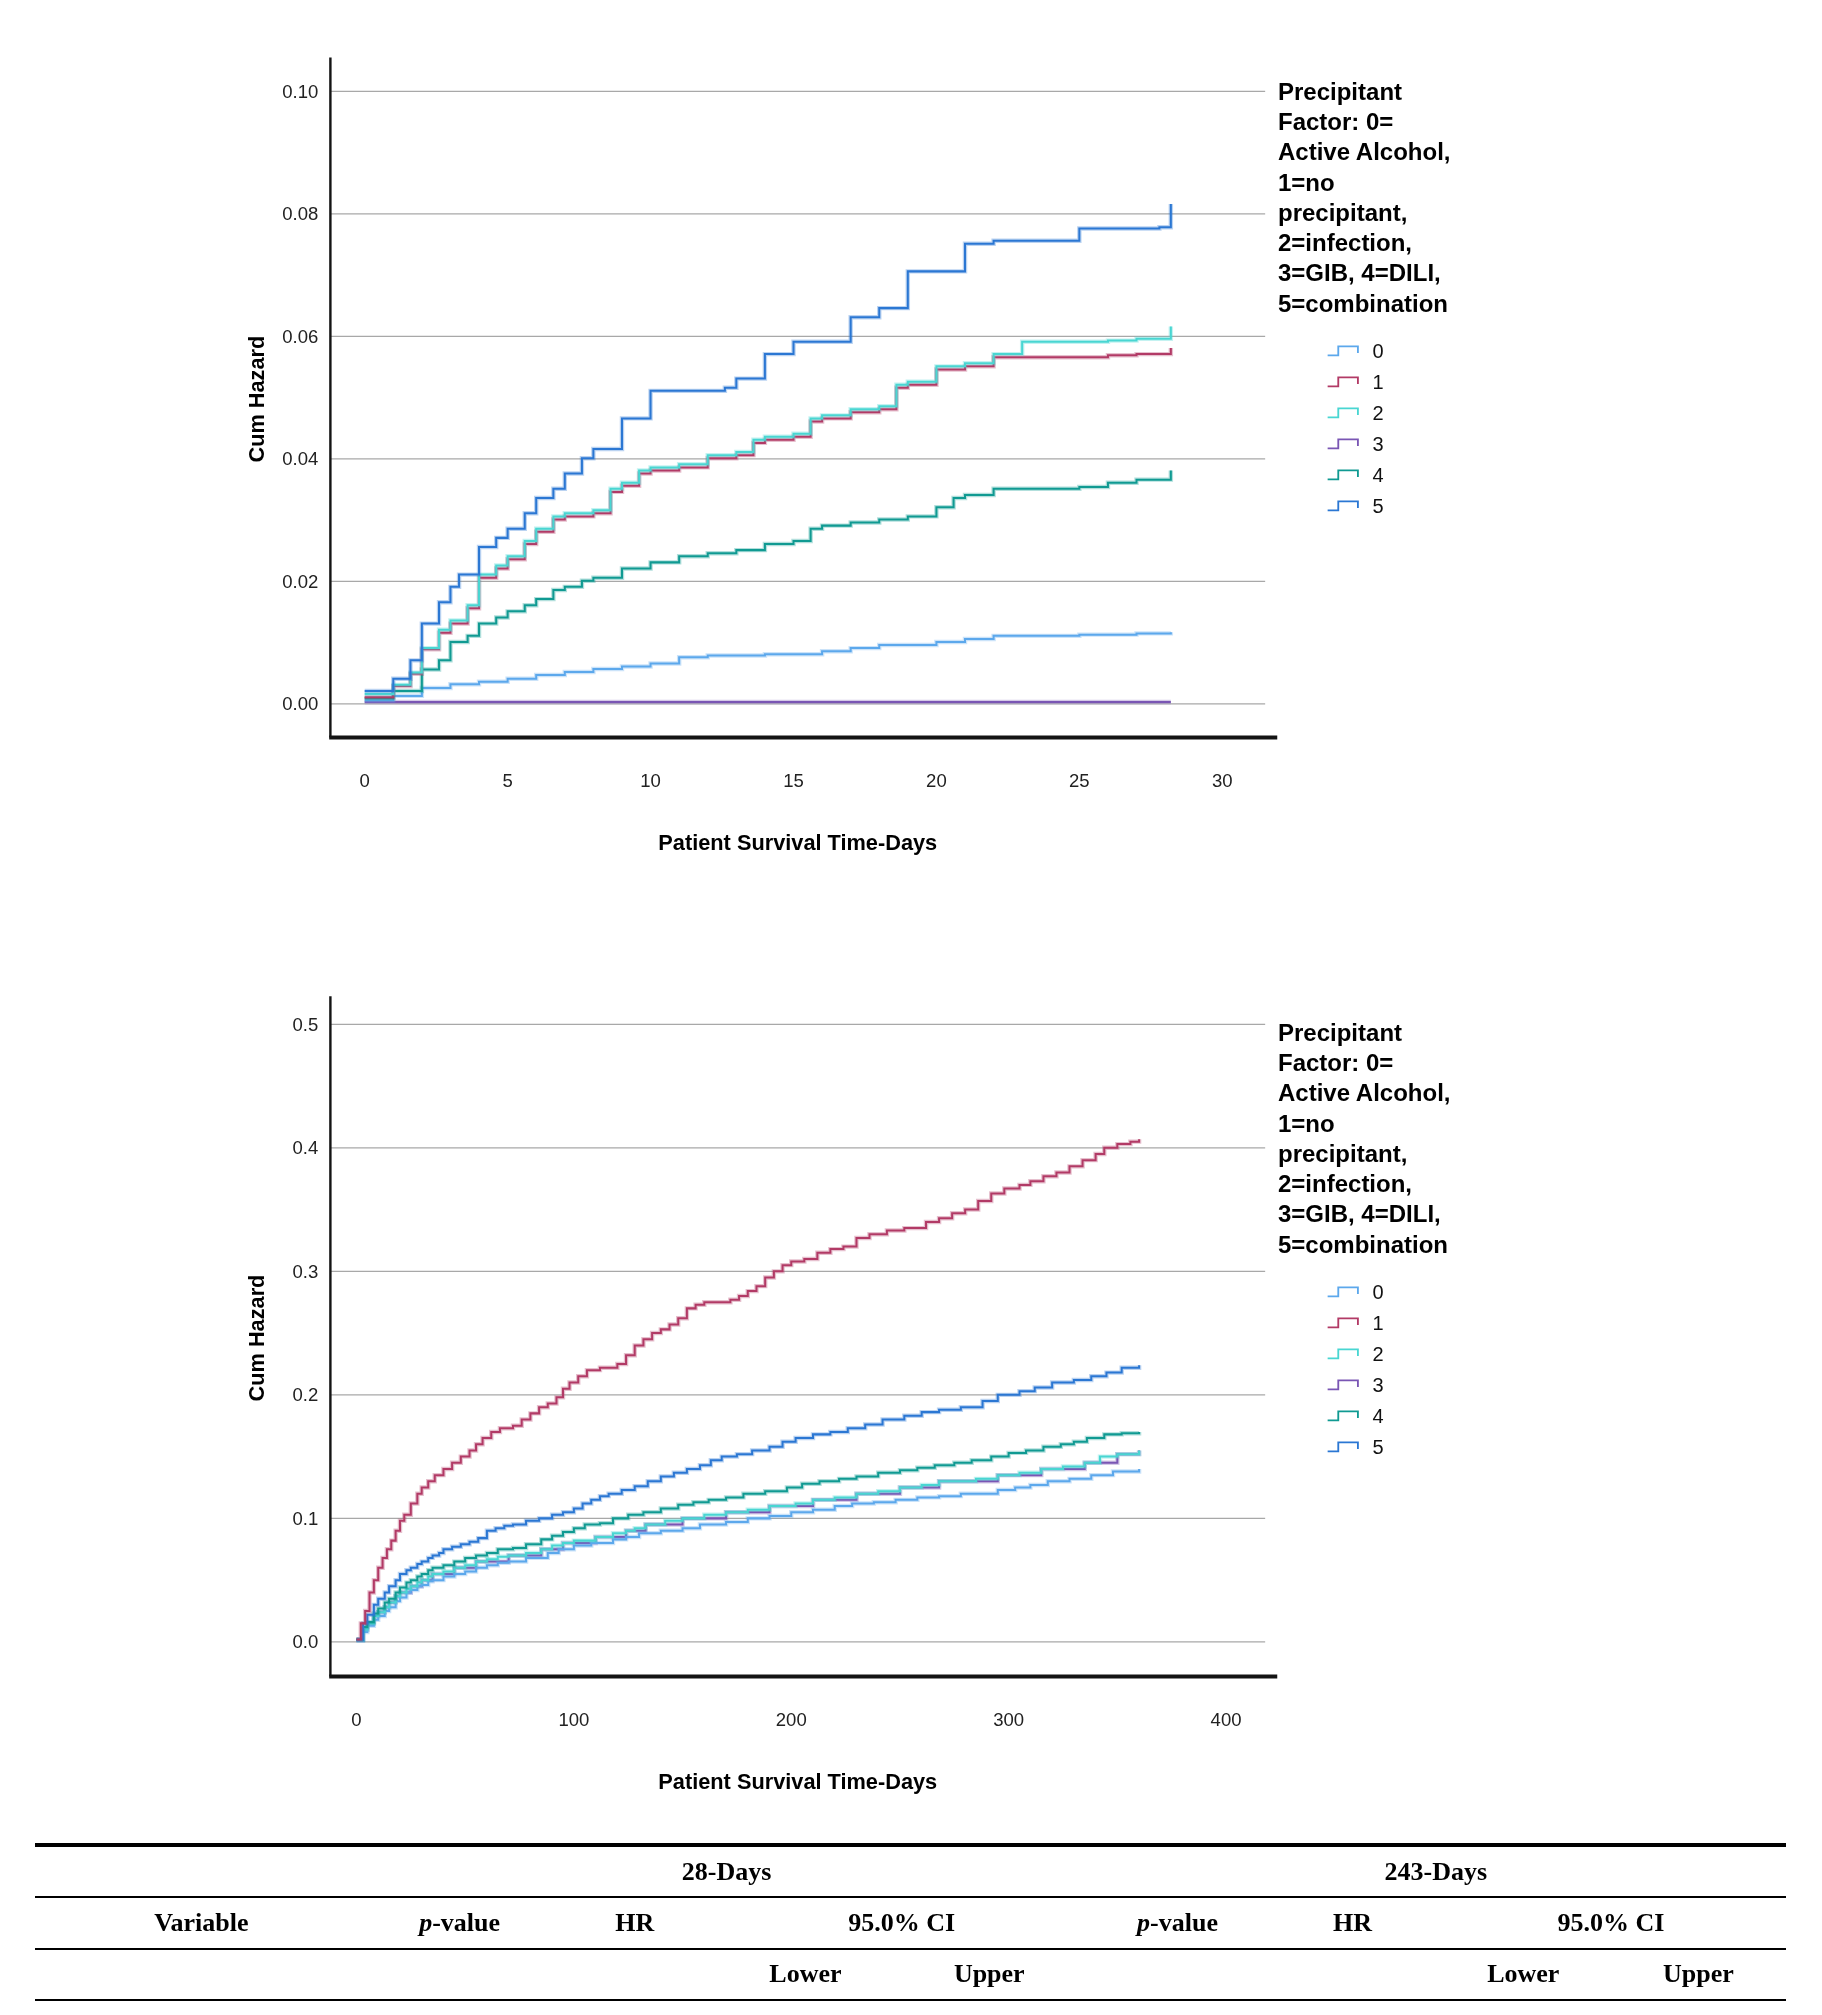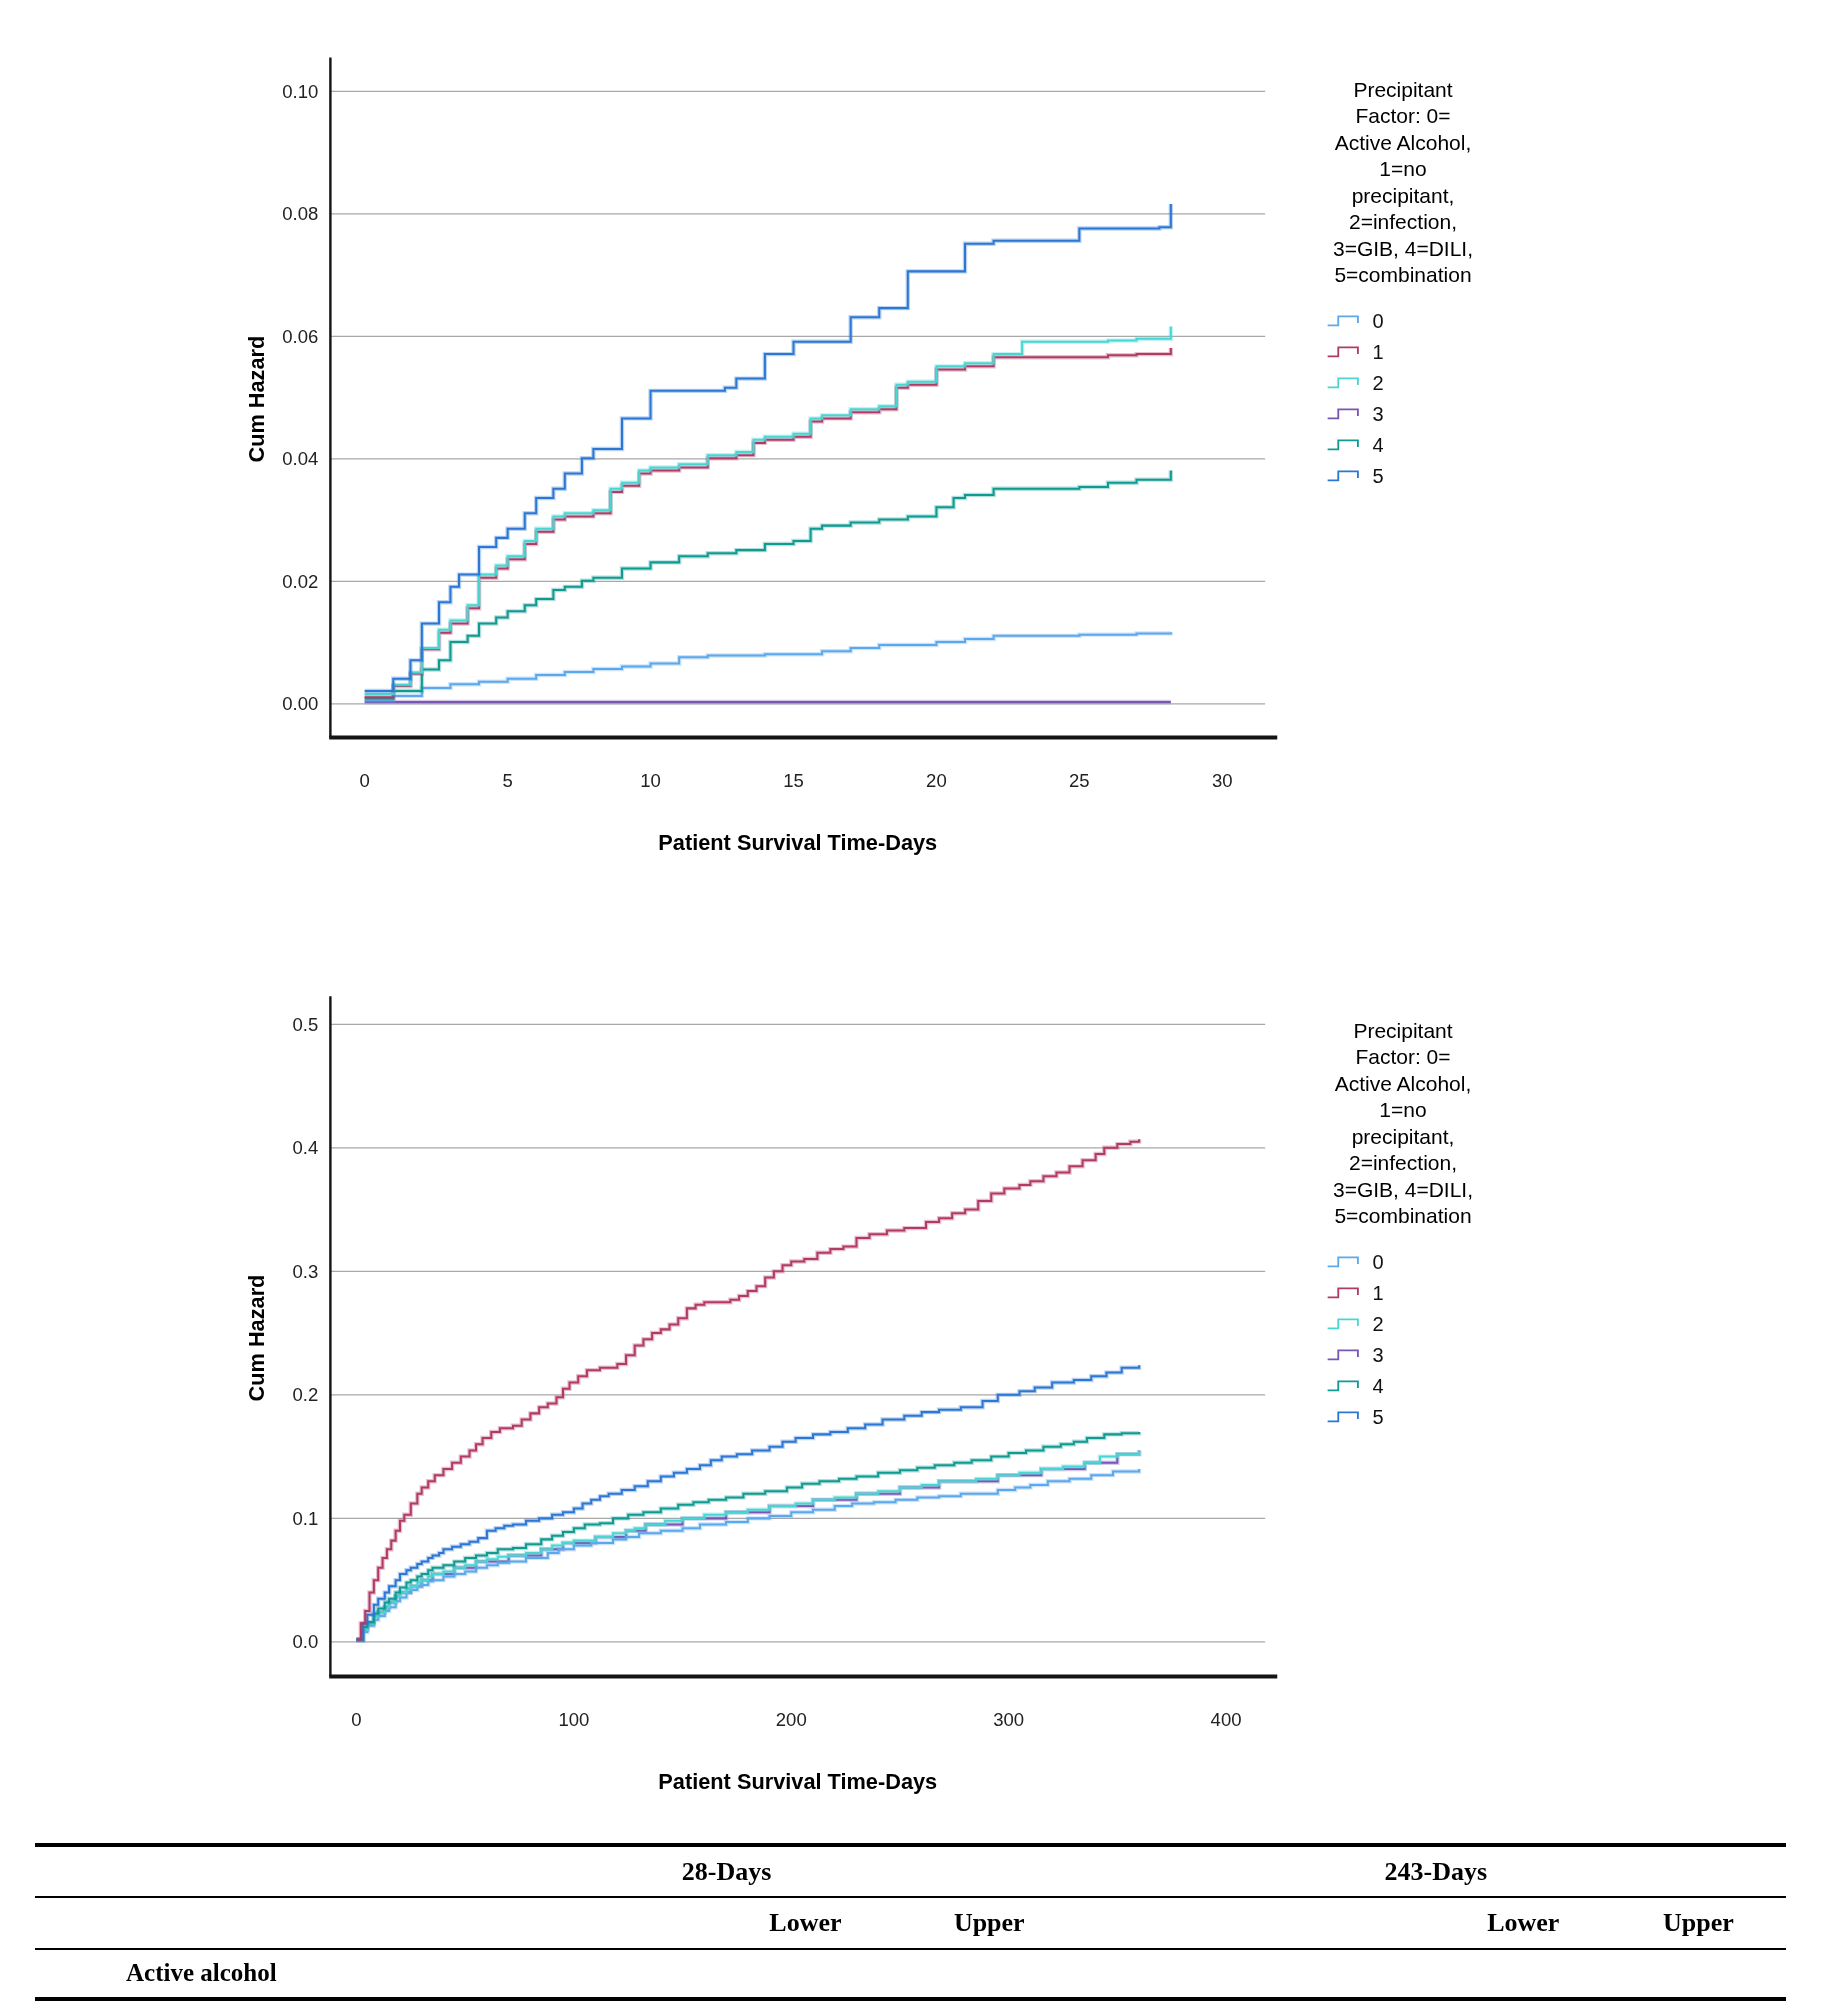--- a/index.html
+++ b/index.html
@@ -6,21 +6,21 @@
   .figure{position:relative;width:1822px;height:2306px;background:#ffffff;
           font-family:"Liberation Sans",sans-serif;overflow:hidden;}
   svg.chart{position:absolute;left:0;}
   #chart0{top:0;}
   #chart1{top:939px;}
   .tick{font-size:46px;fill:#222222;font-family:"Liberation Sans",sans-serif;}
   .axis-label{font-size:54px;font-weight:bold;fill:#000000;font-family:"Liberation Sans",sans-serif;}
   .legend{position:absolute;left:1278px;width:250px;}
   #legend0{top:77px;}
   #legend1{top:1018px;}
-  .legend-title{font-size:21px;font-weight:normal;color:#000;text-align:center;
+  .legend-title{font-size:24px;font-weight:bold;color:#000;text-align:left;
                 line-height:1.26;white-space:pre-line;}
   .legend-entries{margin-top:17px;padding-left:48px;}
   .legend-entry{display:flex;align-items:center;height:31px;}
   .legend-entry svg{width:45px;height:18.5px;flex:0 0 auto;}
   .legend-entry .legend-label{font-size:20px;color:#111;margin-left:1.6px;}
   .table-wrap{position:absolute;left:35px;top:1843px;width:1751px;}
   table{width:100%;border-collapse:collapse;font-family:"Liberation Serif",serif;
         border-top:4.4px solid #000;border-bottom:4.8px solid #000;}
   tr{border-bottom:2.4px solid #000;}
   th,td{font-size:25px;text-align:center;padding:9.7px 3.2px;color:#000;font-weight:normal;}
@@ -218,20 +218,29 @@
           <col style="width:10%">
           <col style="width:10%">
       </colgroup>
       <thead>
         <tr>
           <th></th>
           <th colspan="4">28-Days</th>
           <th colspan="4">243-Days</th>
         </tr>
         <tr>
+          <th>Variable</th>
+          <th><span class="it">p</span><span>-value</span></th>
+          <th>HR</th>
+          <th colspan="2">95.0% CI</th>
+          <th><span class="it">p</span><span>-value</span></th>
+          <th>HR</th>
+          <th colspan="2">95.0% CI</th>
+        </tr>
+        <tr>
           <th></th>
           <th></th>
           <th></th>
           <th>Lower</th>
           <th>Upper</th>
           <th></th>
           <th></th>
           <th>Lower</th>
           <th>Upper</th>
         </tr>

